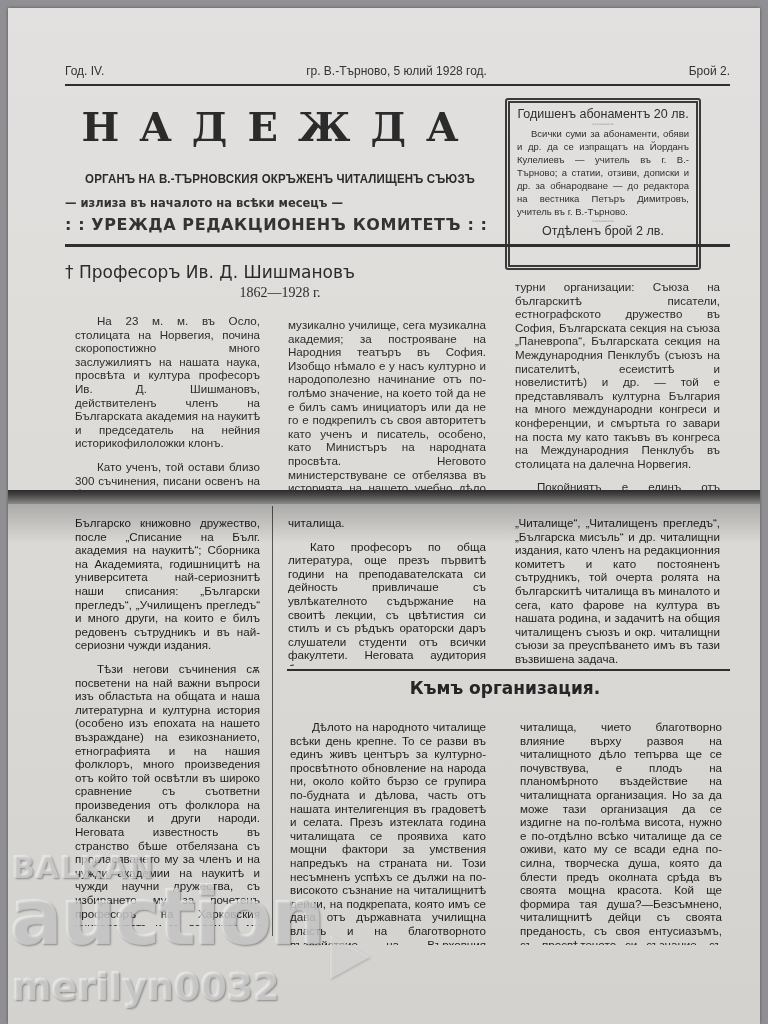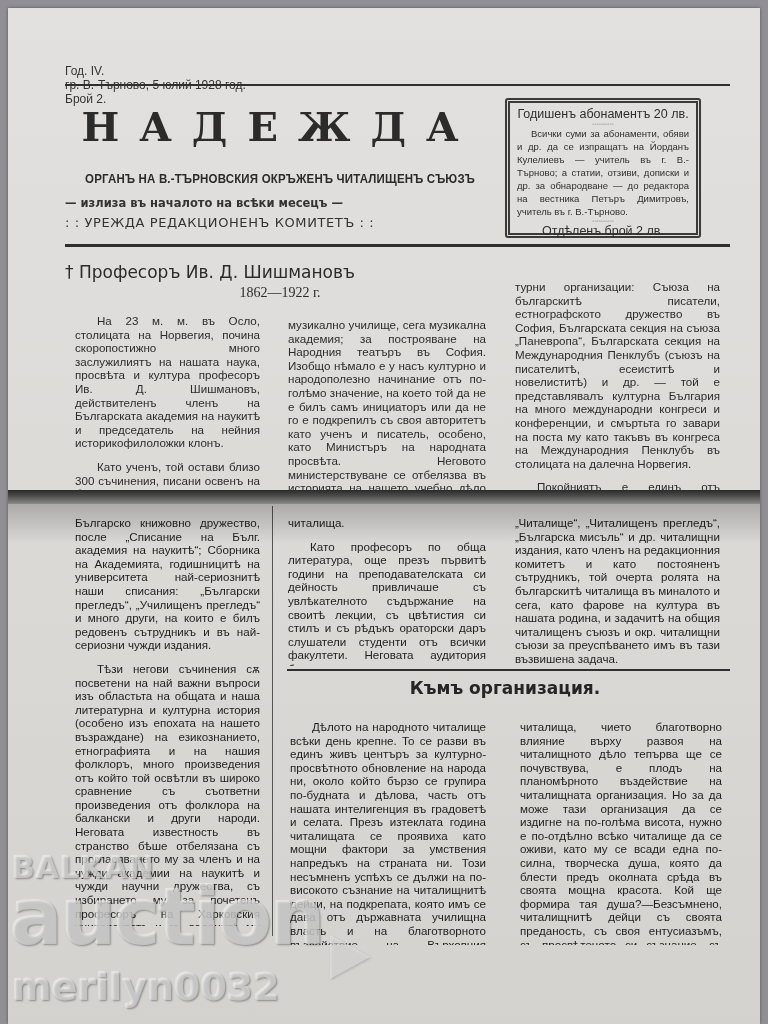--- a/index.html
+++ b/index.html
@@ -19,40 +19,40 @@
     background:linear-gradient(180deg,#2a2a2a 0%, #4a4a4a 40%, #8a8a88 100%);
   }
   .lower-shade {
     position:absolute; left:8px; top:504px; width:752px; height:40px;
     background:linear-gradient(180deg, rgba(0,0,0,.22), rgba(0,0,0,0));
     pointer-events:none;
   }
   .masthead-line {
     position:absolute; left:65px; top:64px; width:665px;
     display:flex; justify-content:space-between; align-items:baseline;
-    font-family:"Liberation Sans", sans-serif; font-size:12px; color:#333;flex-direction:column;
+    font-family:"Liberation Sans", sans-serif; font-size:12px; color:#333;
   }
   .rule { position:absolute; background:#2f2f2f; }
   .title {
     position:absolute; left:65px; top:102px; width:430px; text-align:center;
     font-family:"DejaVu Serif", serif; font-weight:bold; font-size:40px;
     letter-spacing:20px; color:#2b2b2b; line-height:50px;
   }
   .subtitle {
     position:absolute; left:65px; top:172px; width:430px; text-align:center;
     font-family:"Liberation Sans", sans-serif; font-weight:bold; font-size:12.5px;
     letter-spacing:.2px; color:#2b2b2b; transform:scaleX(.92);
   }
   .subline {
     position:absolute; left:65px; text-align:left; width:430px;
     font-family:"DejaVu Sans", sans-serif; font-size:11.5px; color:#333; font-weight:bold;
   }
-  .subline.light { font-weight:normal; letter-spacing:.6px; font-size:13px; }
+  .subline.light { font-weight:bold; letter-spacing:.6px; font-size:16px; }
   .subbox {
-    position:absolute; left:505px; top:98px; width:196px; height:140px;
+    position:absolute; left:505px; top:98px; width:196px; height:172px;
     border:5px double #3a3a3a; border-radius:3px; box-sizing:border-box;
     padding:4px 7px; font-family:"Liberation Sans", sans-serif; color:#2e2e2e;
   }
   .subbox .big { text-align:center; font-size:12.5px; }
   .subbox .small { font-size:9.5px; line-height:13px; text-align:justify; text-indent:14px; }
   .subbox .orn { text-align:center; font-size:6px; line-height:6px; color:#555; }
   .headline {
     position:absolute; left:65px; top:262px; width:430px; 
     font-family:"DejaVu Sans", sans-serif; font-size:17px; color:#2b2b2b;
   }
@@ -106,21 +106,21 @@
   <div class="big">Годишенъ абонаментъ 20 лв.</div>
   <div class="orn">◦◦◦◦◦◦◦◦◦◦</div>
   <div class="small">Всички суми за абонаменти, обяви и др. да се изпращатъ на Йорданъ Кулелиевъ — учитель въ г. В.-Търново; а статии, отзиви, дописки и др. за обнародване — до редактора на вестника Петъръ Димитровъ, учитель въ г. В.-Търново.</div>
   <div class="orn">◦◦◦◦◦◦◦◦◦◦</div>
   <div class="big">Отдѣленъ брой 2 лв.</div>
 </div>
 
 <div class="rule" style="left:65px;top:244px;width:665px;height:3px;"></div>
 
 <div class="headline">† Професоръ Ив. Д. Шишмановъ</div>
-<div class="years">1862—1922 г.</div>
+<div class="years">1862—1928 г.</div>
 
 <div class="col" style="left:65px;top:304px;width:205px;height:186px;overflow:hidden;">
   <p>На 23 м. м. въ Осло, столицата на Норвегия, почина скоропостижно много заслужилиятъ на нашата наука, просвѣта и култура професоръ Ив. Д. Шишмановъ, действителенъ членъ на Българската академия на наукитѣ и председатель на нейния историкофилоложки клонъ.</p>
   <p>Като ученъ, той остави близо 300 съчинения, писани освенъ на български и на нѣколко чужди езици,—обнародвани въ най-сериознитѣ наши издания: „Сборникъ за народни умотворения, наука и книжнина“, основанъ отъ него въ 1889 год.; Периодическо списание на</p>
 </div>
 <div class="col" style="left:278px;top:308px;width:218px;height:182px;overflow:hidden;">
   <p class="noind">музикално училище, сега музикална академия; за построяване на Народния театъръ въ София. Изобщо нѣмало е у насъ културно и народополезно начинание отъ по-голѣмо значение, на което той да не е билъ самъ инициаторъ или да не го е подкрепилъ съ своя авторитетъ като ученъ и писатель, особено, като Министъръ на народната просвѣта. Неговото министерствуване се отбелязва въ историята на нашето учебно дѣло като време на силенъ подемъ и време на нови насоки, засѣгащи и нашето училище, и нашитѣ художествени институти, и нашитѣ</p>
 </div>
 <div class="col" style="left:505px;top:270px;width:225px;height:220px;overflow:hidden;">
   <p class="noind">турни организации: Съюза на българскитѣ писатели, естнографското дружество въ София, Българската секция на съюза „Паневропа“, Българската секция на Международния Пенклубъ (съюзъ на писателитѣ, есеиститѣ и новелиститѣ) и др. — той е представлявалъ културна България на много международни конгреси и конференции, и смъртьта го завари на поста му като такъвъ въ конгреса на Международния Пенклубъ въ столицата на далечна Норвегия.</p>

